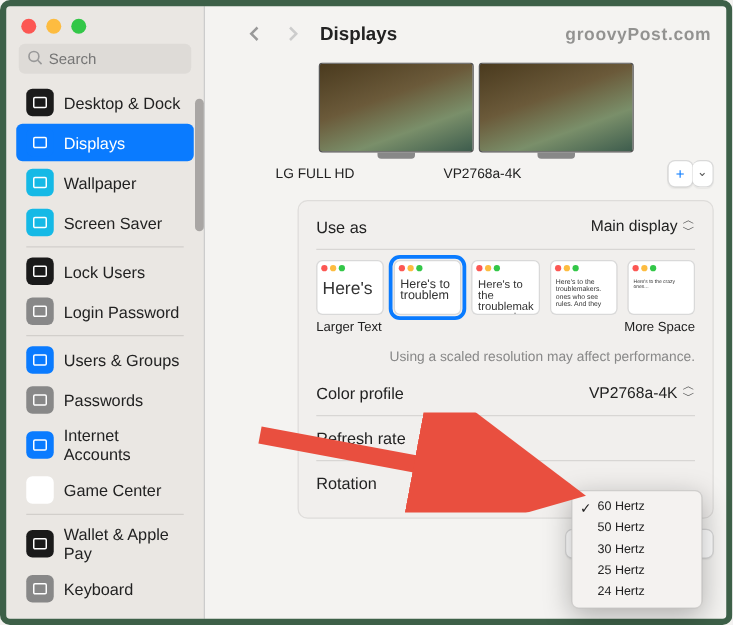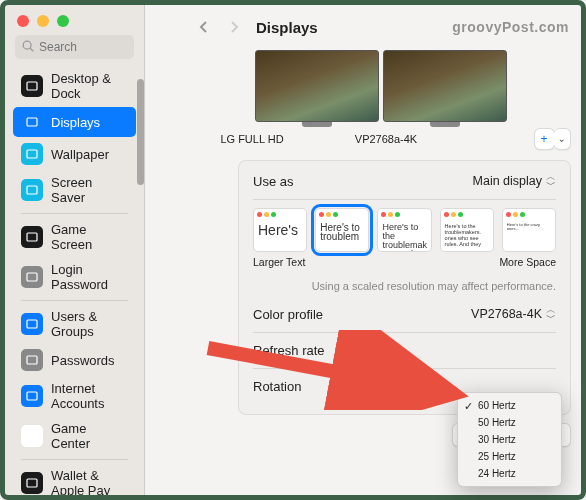--- a/index.html
+++ b/index.html
@@ -1,21 +1,21 @@
 <!DOCTYPE html>
 <html><head>
 <meta charset="utf-8">
 <style>
   * { box-sizing: border-box; }
   body { margin: 0; font-family: -apple-system, "Helvetica Neue", Arial, sans-serif; font-size: 13px; color:#222; background:#f0f0f0; }
   #app { width:586px; height:500px; position:relative; overflow:hidden; background:#f4f3f1;}
   .border { position:absolute; inset:0; border:5px solid #3d6048; border-radius:8px; pointer-events:none;}
   
   
-  .sidebar { position:absolute; left:5px; top:5px; width:140px; bottom:5px; background:#eae7e3; border-right:1px solid #ccc; display:flex; flex-direction:column;}
+  .sidebar { position:absolute; left:5px; top:5px; width:159px; bottom:5px; background:#eae7e3; border-right:1px solid #ccc; display:flex; flex-direction:column;}
   .traffic { padding:10px 12px 4px; display:flex; gap:8px;}
   .dot { width:12px; height:12px; border-radius:50%;}
   .dot.red{background:#fc5753;} .dot.yellow{background:#fdbc40;} .dot.green{background:#33c748;}
   .search-wrap{ padding:4px 10px 8px;}
   .search { width:100%; height:24px; border:none; background:rgba(0,0,0,.05); border-radius:5px; padding:0 8px 0 24px; font-size:12px; color:#888;}
   .search-wrap{position:relative;}
   .search-icon{position:absolute; left:16px; top:8px; width:14px; height:14px;}
   .nav { flex:1; overflow:hidden; padding:0 8px 6px;}
   .nav-item { display:flex; align-items:center; gap:8px; padding:4px 8px; border-radius:5px; margin-bottom:2px; cursor:pointer;}
   .nav-item.selected { background:#0a7bff; color:#fff;}
@@ -125,21 +125,21 @@
           </div>
           <span>Screen Saver</span>
         </div>
         <div class="nav-sep"></div>
         <div class="nav-item">
           <div class="icon" style="background: rgb(26, 26, 26);">
             <svg width="14" height="14" viewBox="0 0 14 14">
               <rect x="2" y="3" width="10" height="8" rx="1" fill="none" stroke="#fff" stroke-width="1.2"></rect>
             </svg>
           </div>
-          <span>Game Screen</span>
+          <span>Lock Users</span>
         </div>
         <div class="nav-item">
           <div class="icon" style="background: rgb(136, 136, 136);">
             <svg width="14" height="14" viewBox="0 0 14 14">
               <rect x="2" y="3" width="10" height="8" rx="1" fill="none" stroke="#fff" stroke-width="1.2"></rect>
             </svg>
           </div>
           <span>Login Password</span>
         </div>
         <div class="nav-sep"></div>

